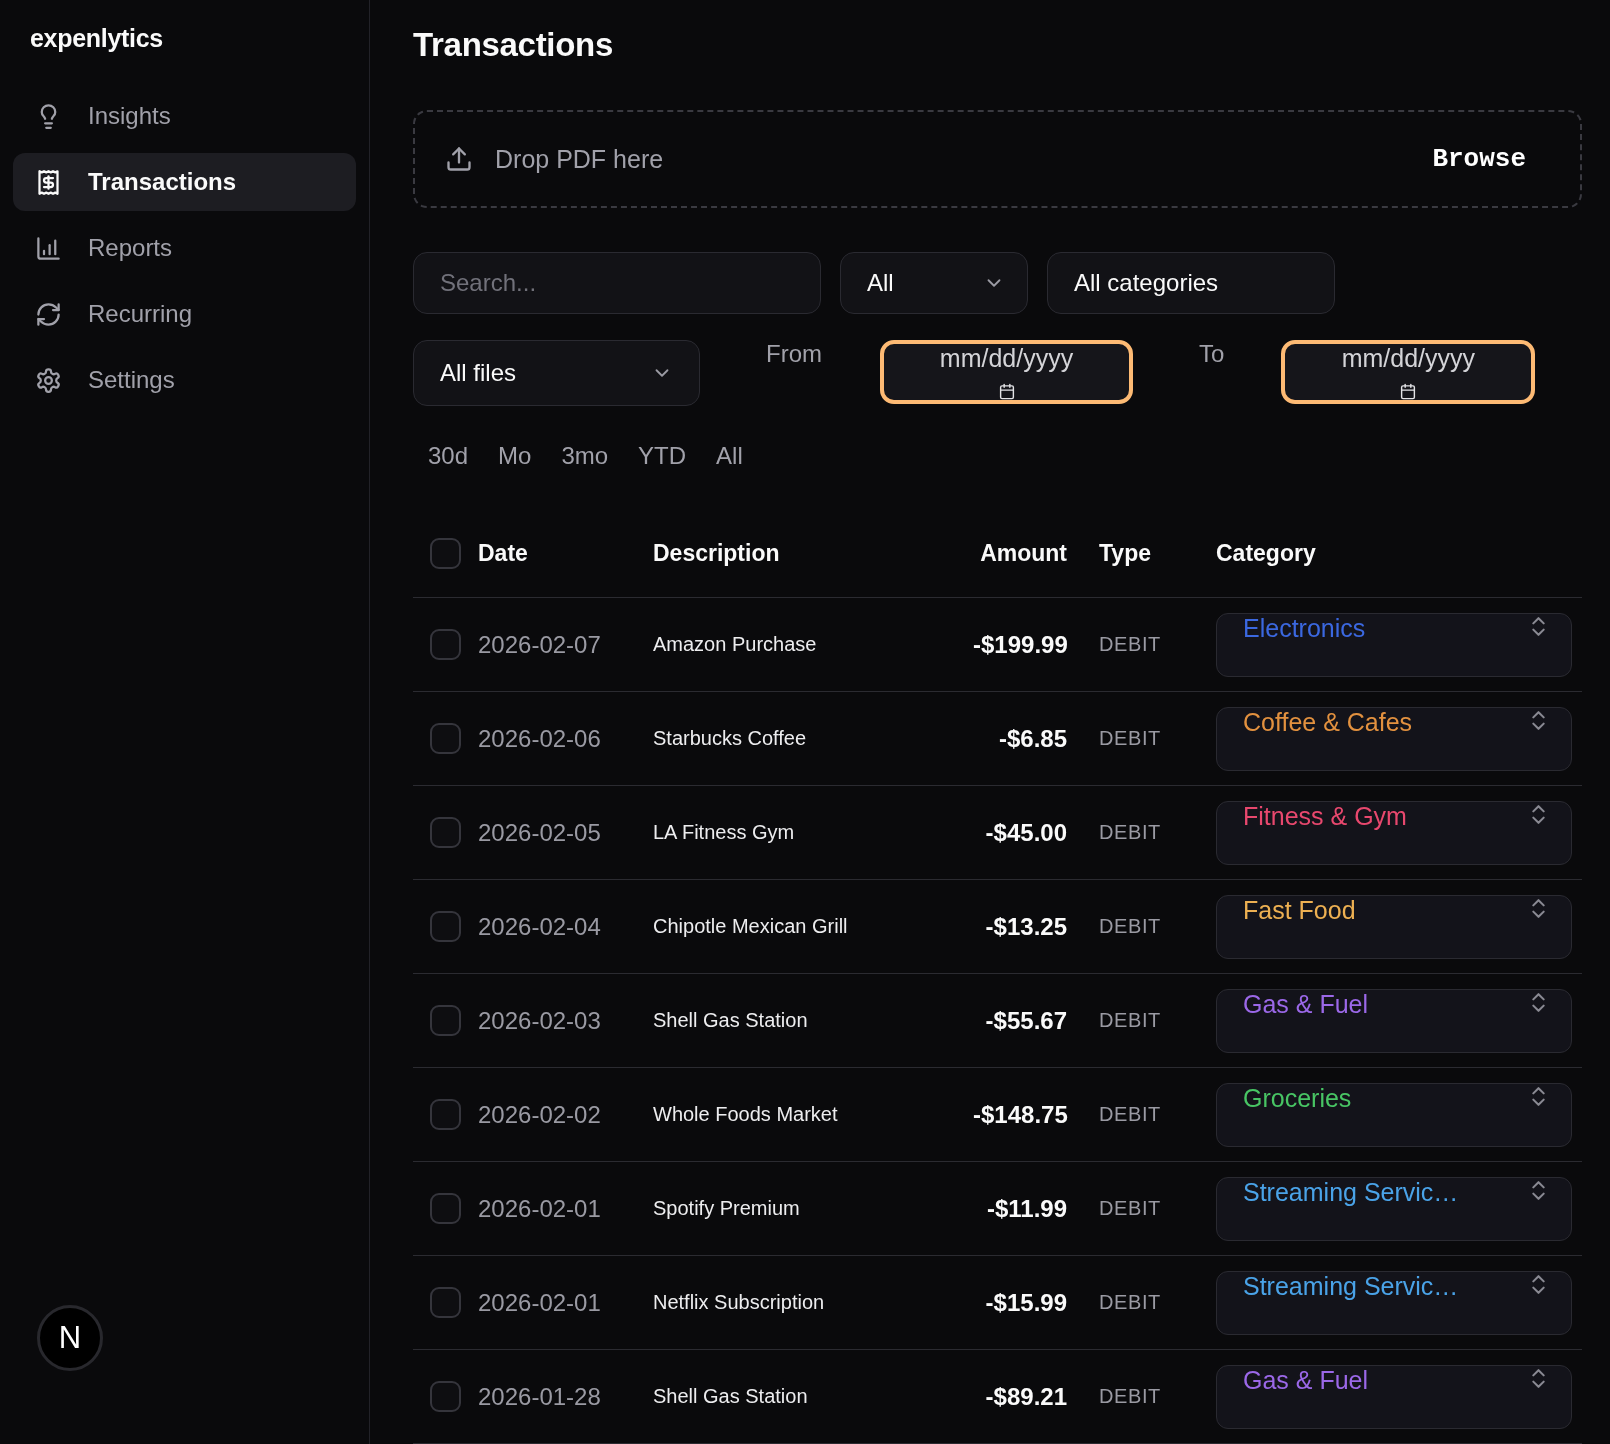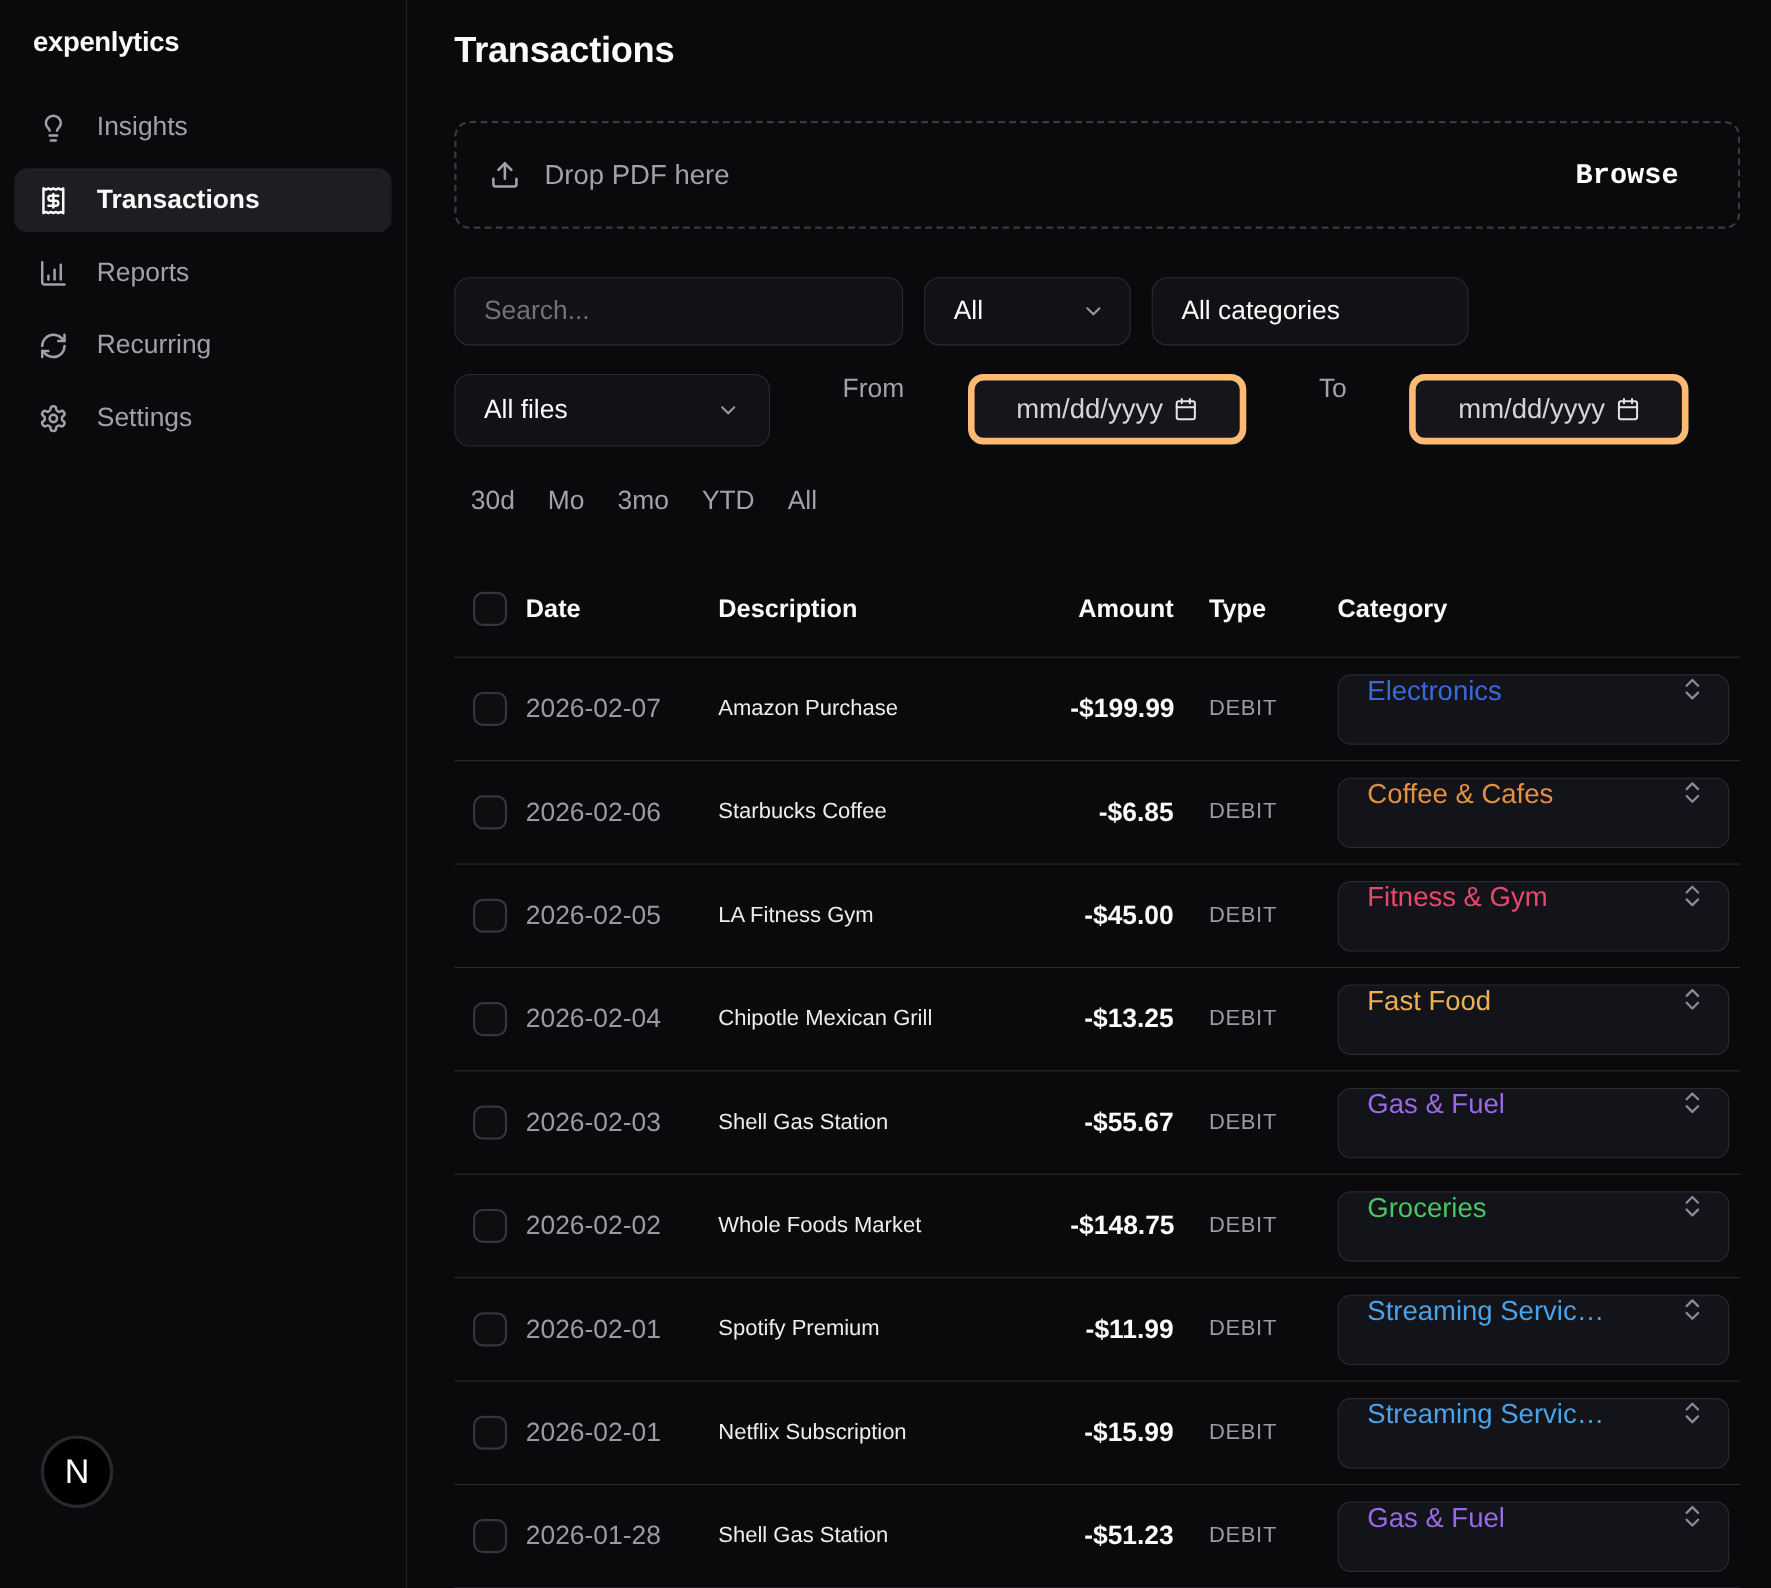--- a/index.html
+++ b/index.html
@@ -49,23 +49,23 @@
   .search-input::placeholder { color:#71717a; }
   .type-select { width:188px; padding:0 22px 0 26px; justify-content:space-between; cursor:pointer; }
   .type-select svg, .files-select svg { width:22px; height:22px; color:#9a9aa3; }
   .catfilter-btn { width:288px; padding:0 26px; cursor:pointer; }
   .filter-row2 { margin-top:26px; display:flex; align-items:flex-start; height:66px;gap:48px; }
   .files-select { width:287px; height:66px; padding:0 26px; justify-content:space-between; cursor:pointer; }
   .range-label { color:#a1a1aa; font-size:24px; }
   .lbl-from { margin-left:18px; }
   .lbl-to { margin-left:18px; }
   .date-input {
-    height:64px; background:#15151a; border:6px solid #fdba74; border-radius:14px;
+    height:64px; background:#15151a; border:4px solid #fdba74; border-radius:14px;
     display:flex; align-items:center; justify-content:center; gap:10px;
-    color:#d4d4d8; font-size:25px; cursor:text;
+    color:#d4d4d8; font-size:25px; cursor:text;flex-direction:column;
   }
   .date-from { width:253px; margin-left:10px; }
   .date-to { width:254px; margin-left:9px; }
   .date-input svg { width:22px; height:22px; color:#e4e4e7; }
   .quick-ranges { margin-top:36px; padding-left:15px; display:flex; gap:30px; }
   .quick-range { color:#a1a1aa; font-size:24px; cursor:pointer; }
   
   .table { margin-top:40px; }
   .trow {
     display:grid; grid-template-columns:65px 175px 320px 94px 149px 1fr;
@@ -371,21 +371,21 @@
             </div>
           </div>
         </div>
 
         <div class="trow">
           <div class="cell">
             <span class="checkbox"></span>
           </div>
           <div class="cell c-date">2026-01-28</div>
           <div class="cell c-desc">Shell Gas Station</div>
-          <div class="cell c-amount">-$51.23</div>
+          <div class="cell c-amount">-$89.21</div>
           <div class="cell c-type">DEBIT</div>
           <div class="cell">
             <div class="cat-select">
               <span class="cat-label" style="color: rgb(155, 104, 232);">Gas &amp; Fuel</span>
               <svg viewBox="0 0 24 24" fill="none" stroke="currentColor" stroke-width="2" stroke-linecap="round" stroke-linejoin="round">
                 <path d="m7 15 5 5 5-5"></path>
                 <path d="m7 9 5-5 5 5"></path>
               </svg>
             </div>
           </div>

